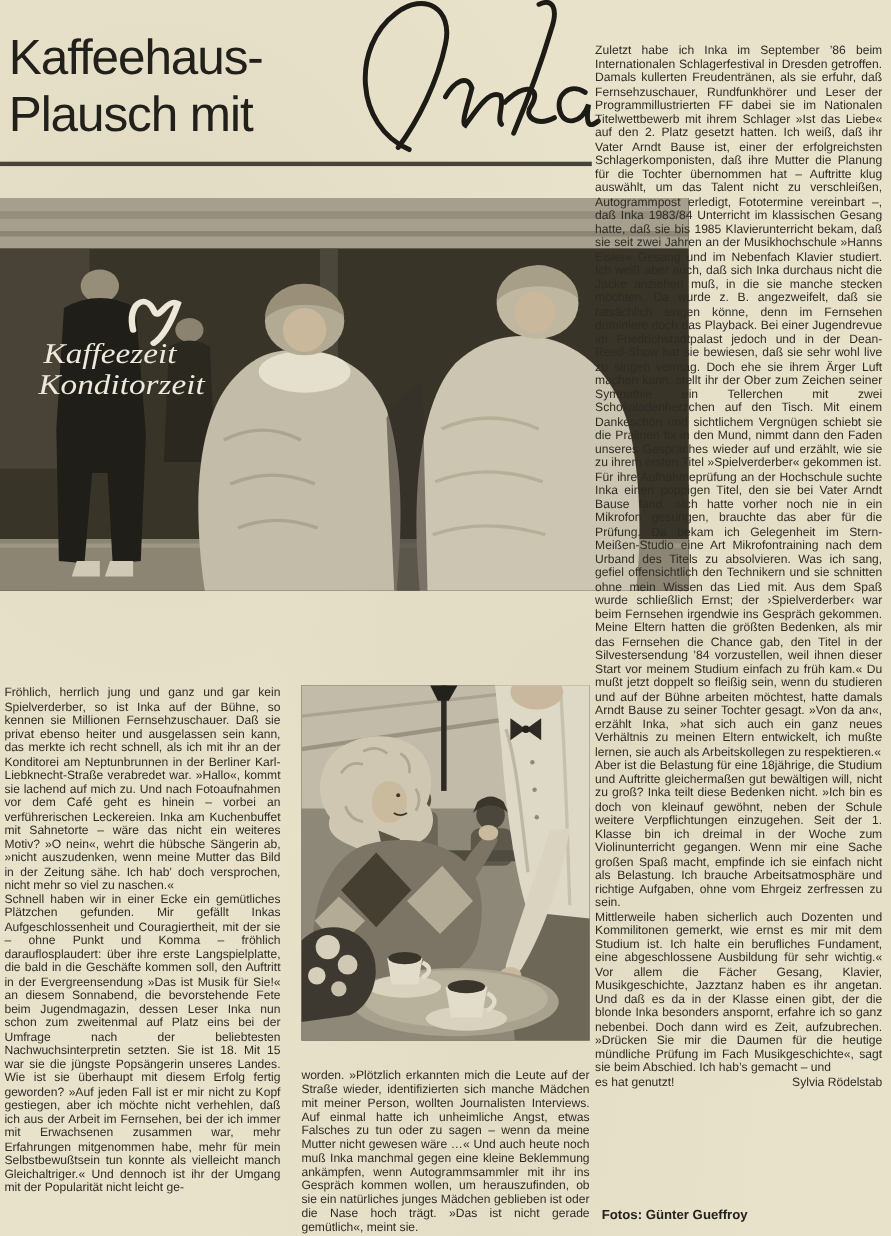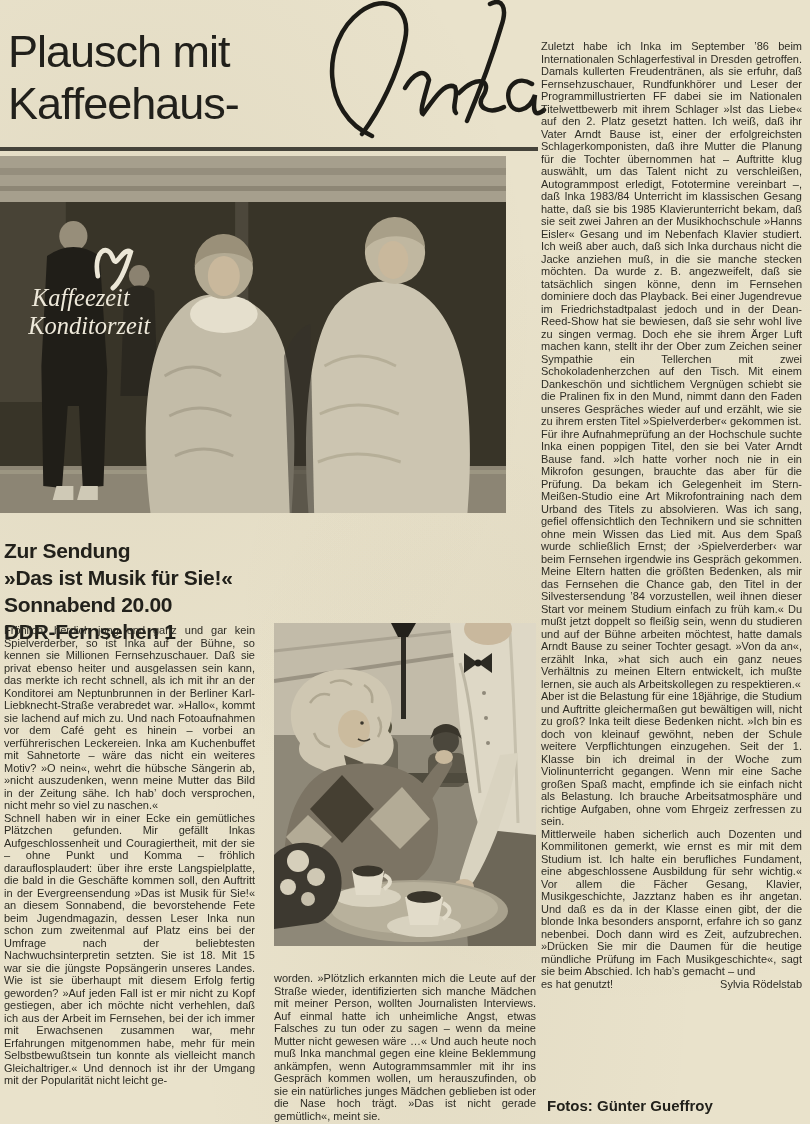--- a/index.html
+++ b/index.html
@@ -16,49 +16,49 @@
     color:#2c2b24;
   }
   .headline{
     position:absolute;left:8px;top:26px;
     font-size:45px;line-height:52px;letter-spacing:-1px;
     color:#21201b;font-weight:400;
   }
   .signature{position:absolute;left:292px;top:-4px;width:260px;height:152px;}
   .rule{position:absolute;left:0;top:147px;width:538px;height:4px;background:#45433a;}
   .photo{position:absolute;background:#4e4a41;}
-  .photo1{left:0;top:156px;width:506px;height:357px;}
+  .photo1{left:0;top:180px;width:626px;height:357px;}
   .photo2{left:274px;top:623px;width:262px;height:323px;}
   .photo svg{display:block;width:100%;height:100%;}
   .program{
     position:absolute;left:4px;top:537px;
     font-weight:bold;font-size:21px;line-height:27px;color:#22211b;
     letter-spacing:-0.3px;
   }
   .bodytext{font-size:11px;line-height:12.5px;text-align:justify;color:#2d2c25;}
   .bodytext p{margin:0;}
   .col-left{position:absolute;left:4px;top:624px;width:251px;}
   .col-mid{position:absolute;left:274px;top:972px;width:262px;}
   .col-right{position:absolute;left:541px;top:40px;width:261px;}
   .closing-row{display:flex;justify-content:space-between;align-items:flex-end;}
   .byline{font-weight:normal;white-space:nowrap;}
   .credits{
     position:absolute;left:547px;top:1097px;
-    font-weight:bold;font-size:15px;color:#22211b;
+    font-weight:bold;font-size:12px;color:#22211b;
   }
   .signtext{font-family:"Liberation Serif", serif;font-style:italic;}
 </style>
 </head>
 <body>
 
 <div class="page">
 
   <div class="headline">
+    <div>Kaffeehaus-</div>
     <div>Plausch mit</div>
-    <div>Kaffeehaus-</div>
   </div>
 
   <div class="signature" aria-label="Inka">
     <svg viewBox="0 0 260 152">
       <g fill="none" stroke="#1c1b16" stroke-width="4.5" stroke-linecap="round">
         <path d="M 80,140 C 30,118 28,46 68,16 C 94,-4 120,12 113,44 C 106,78 88,114 70,138"></path>
         <path d="M 113,92 C 121,78 133,71 137,84 C 133,100 127,116 131,118 C 141,104 153,85 163,91 C 167,98 159,112 164,117"></path>
         <path d="M 198,8 C 210,2 216,11 209,31 C 199,65 185,101 175,125"></path>
         <path d="M 167,97 C 185,78 201,84 191,100 C 183,111 197,119 212,111"></path>
         <path d="M 240,88 C 226,79 213,90 217,105 C 221,119 237,116 243,99 C 241,112 241,123 252,114"></path>
@@ -101,26 +101,20 @@
 
       <path d="M 328,357 C 320,262 330,182 356,150 C 376,128 402,121 428,128 C 462,138 486,172 494,222 C 502,272 500,322 497,357 Z" fill="#ccc5b1"></path>
       <path d="M 345,210 q 36,-20 76,0 M 340,258 q 40,-18 84,0 M 338,306 q 40,-16 88,0" stroke="#b0a992" stroke-width="3" fill="none" opacity="0.8"></path>
       <circle cx="420" cy="96" r="32" fill="#c0b7a0"></circle>
       <ellipse cx="418" cy="104" rx="16" ry="19" fill="#c9b89c"></ellipse>
       <path d="M 388,94 A 32,32 0 0 1 452,92 C 440,76 400,76 388,94 Z" fill="#a89f88"></path>
       <path d="M 302,200 C 310,180 322,170 330,168 L 334,357 L 308,357 Z" fill="#35312a" opacity="0.55"></path>
     </svg>
   </div>
 
-  <div class="program">
-    <div>Zur Sendung</div>
-    <div>»Das ist Musik für Sie!«</div>
-    <div>Sonnabend 20.00</div>
-    <div>DDR-Fernsehen 1</div>
-  </div>
 
   <div class="col-left bodytext">
     <p>Fröhlich, herrlich jung und ganz und gar kein Spielverderber, so ist Inka auf der Bühne, so kennen sie Millionen Fernsehzuschauer. Daß sie privat ebenso heiter und ausgelassen sein kann, das merkte ich recht schnell, als ich mit ihr an der Konditorei am Neptunbrunnen in der Berliner Karl-Liebknecht-Straße verabredet war. »Hallo«, kommt sie lachend auf mich zu. Und nach Fotoaufnahmen vor dem Café geht es hinein – vorbei an verführerischen Leckereien. Inka am Kuchenbuffet mit Sahnetorte – wäre das nicht ein weiteres Motiv? »O nein«, wehrt die hübsche Sängerin ab, »nicht auszudenken, wenn meine Mutter das Bild in der Zeitung sähe. Ich hab’ doch versprochen, nicht mehr so viel zu naschen.«</p>
     <p>Schnell haben wir in einer Ecke ein gemütliches Plätzchen gefunden. Mir gefällt Inkas Aufgeschlossenheit und Couragiertheit, mit der sie – ohne Punkt und Komma – fröhlich darauflosplaudert: über ihre erste Langspielplatte, die bald in die Geschäfte kommen soll, den Auftritt in der Evergreensendung »Das ist Musik für Sie!« an diesem Sonnabend, die bevorstehende Fete beim Jugendmagazin, dessen Leser Inka nun schon zum zweitenmal auf Platz eins bei der Umfrage nach der beliebtesten Nachwuchsinterpretin setzten. Sie ist 18. Mit 15 war sie die jüngste Popsängerin unseres Landes. Wie ist sie überhaupt mit diesem Erfolg fertig geworden? »Auf jeden Fall ist er mir nicht zu Kopf gestiegen, aber ich möchte nicht verhehlen, daß ich aus der Arbeit im Fernsehen, bei der ich immer mit Erwachsenen zusammen war, mehr Erfahrungen mitgenommen habe, mehr für mein Selbstbewußtsein tun konnte als vielleicht manch Gleichaltriger.« Und dennoch ist ihr der Umgang mit der Popularität nicht leicht ge-</p>
   </div>
 
   <div class="photo photo2">
     <svg viewBox="0 0 262 323" preserveAspectRatio="none">
       <rect width="262" height="323" fill="#8e8878"></rect>
       <rect width="262" height="112" fill="#c2bba9"></rect>

